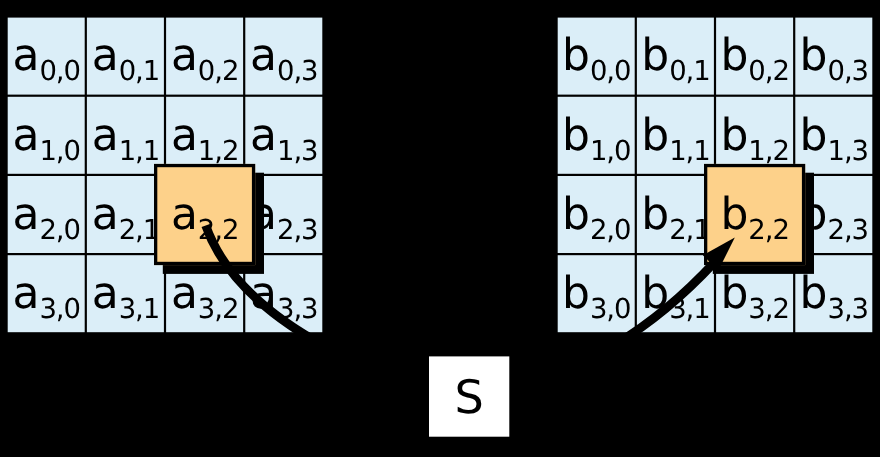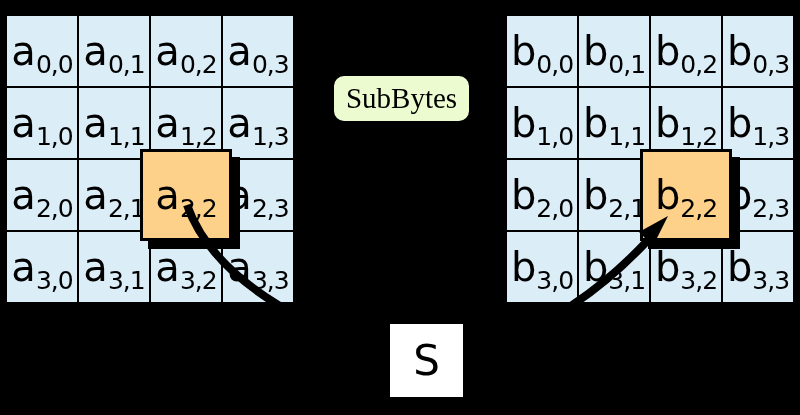--- a/index.html
+++ b/index.html
@@ -210,21 +210,18 @@
     <span class="base">b</span>
       <span class="sub">2,2</span>
   </div>
 
   <svg class="arrows" viewBox="0 0 800 415">
     <path class="arrow-path" d="M 187 205 Q 220 298 392 356"></path>
     <path class="arrow-path" d="M 455 352 Q 560 335 650 238"></path>
     <polygon class="arrow-head" points="668,216 653,246 639,232"></polygon>
   </svg>
 
-  <div class="op">
-    <span>SubBytes</span>
-  </div>
 
   <div class="sbox">
     <span>S</span>
   </div>
 
 </div>
 
 </body></html>

